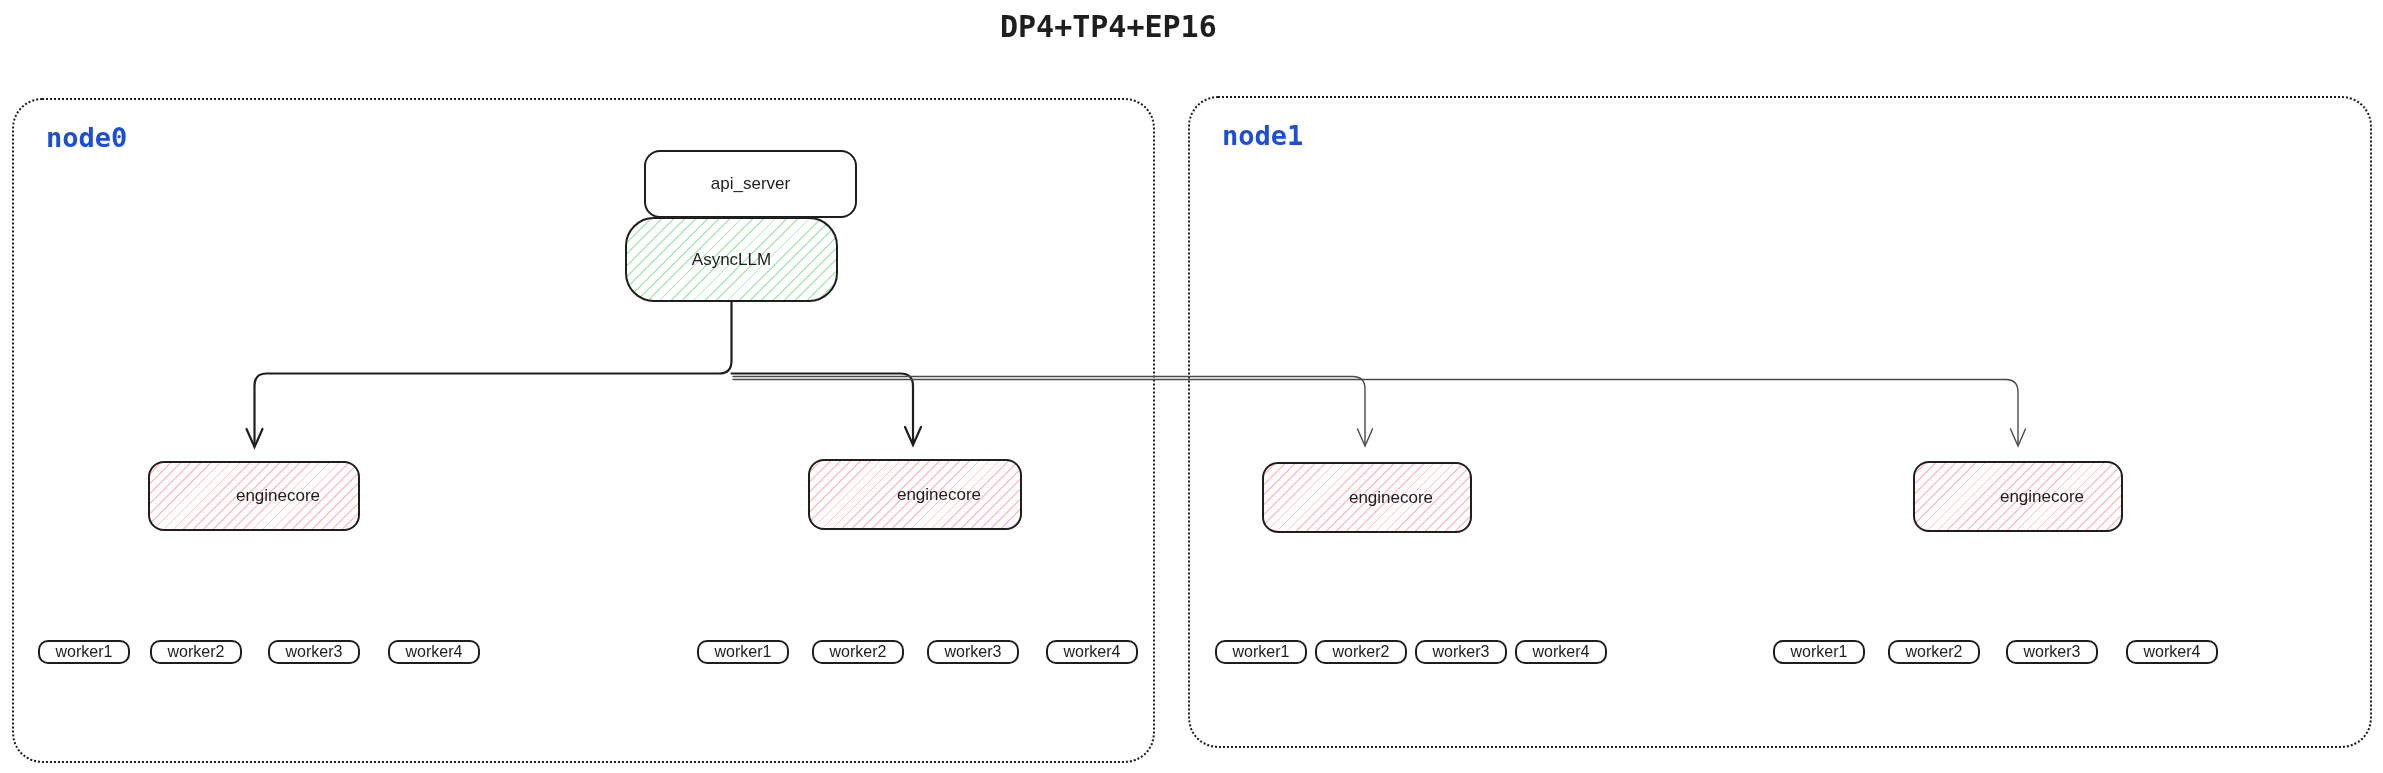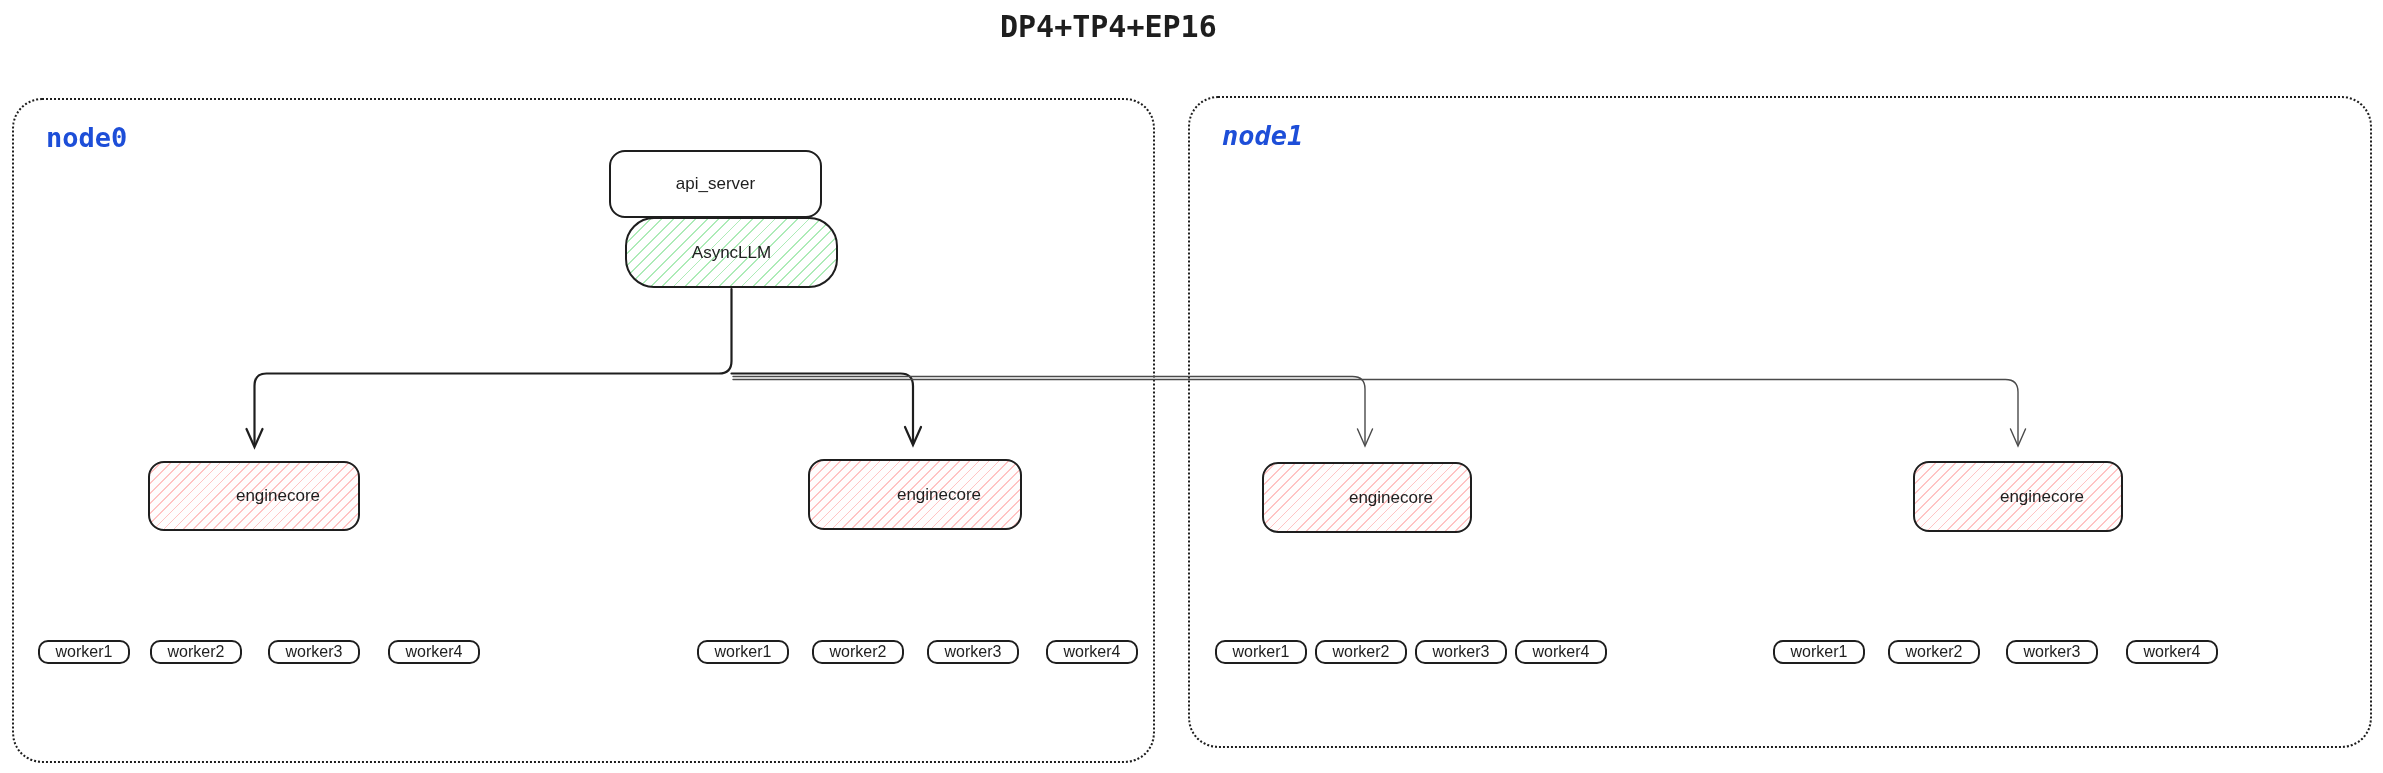--- a/index.html
+++ b/index.html
@@ -65,43 +65,43 @@
 <body>
 
 <div class="canvas">
 
   <div class="title">DP4+TP4+EP16</div>
 
   <div class="node" style="left:12px;top:98px;width:1143px;height:665px;">
     <div class="node-label">node0</div>
   </div>
 
-  <div class="node" style="left:1188px;top:96px;width:1184px;height:652px;font-style:italic;">
+  <div class="node" style="left:1188px;top:96px;width:1184px;height:652px;">
     <div class="node-label">node1</div>
   </div>
 
   <svg class="wires" width="2383" height="773" viewBox="0 0 2383 773">
 
     <path d="M 731.5 289 L 731.5 361 Q 731.5 373.5 719 373.5 L 266.5 373.5 Q 254.5 373.5 254.5 386 L 254.5 444" fill="none" stroke="#1e1e1e" stroke-width="2.2" stroke-linecap="round"></path>
     <path d="M 246.5 429 L 254.5 447 L 262.5 429" fill="none" stroke="#1e1e1e" stroke-width="2.2" stroke-linecap="round"></path>
 
     <path d="M 731.5 373.5 L 900.5 373.5 Q 913 373.5 913 386 L 913 442" fill="none" stroke="#1e1e1e" stroke-width="2.2" stroke-linecap="round"></path>
     <path d="M 905 427 L 913 445 L 921 427" fill="none" stroke="#1e1e1e" stroke-width="2.2" stroke-linecap="round"></path>
 
     <path d="M 733 376.5 L 1352.5 376.5 Q 1365 376.5 1365 389 L 1365 444" fill="none" stroke="#4a4a4a" stroke-width="1.4" stroke-linecap="round"></path>
     <path d="M 1357.5 429 L 1365 446 L 1372.5 429" fill="none" stroke="#4a4a4a" stroke-width="1.4" stroke-linecap="round"></path>
 
     <path d="M 733 379.5 L 2005.5 379.5 Q 2018 379.5 2018 392 L 2018 444" fill="none" stroke="#4a4a4a" stroke-width="1.4" stroke-linecap="round"></path>
     <path d="M 2010.5 429 L 2018 446 L 2025.5 429" fill="none" stroke="#4a4a4a" stroke-width="1.4" stroke-linecap="round"></path>
   </svg>
 
-  <div class="box" style="left:609px;top:150px;width:213px;height:68px;">
+  <div class="box" style="left:644px;top:150px;width:213px;height:68px;">
     <span>api_server</span>
   </div>
-  <div class="box hatch-green" style="left:625px;top:217px;width:213px;height:71px;border-radius:29px;">
+  <div class="box hatch-green" style="left:625px;top:217px;width:213px;height:85px;border-radius:29px;">
     <span>AsyncLLM</span>
   </div>
 
   <div class="box hatch-red" style="left:148px;top:461px;width:212px;height:70px;">
     <span>enginecore</span>
   </div>
   <div class="box hatch-red" style="left:808px;top:459px;width:214px;height:71px;">
     <span>enginecore</span>
   </div>
   <div class="box hatch-red" style="left:1262px;top:462px;width:210px;height:71px;">

